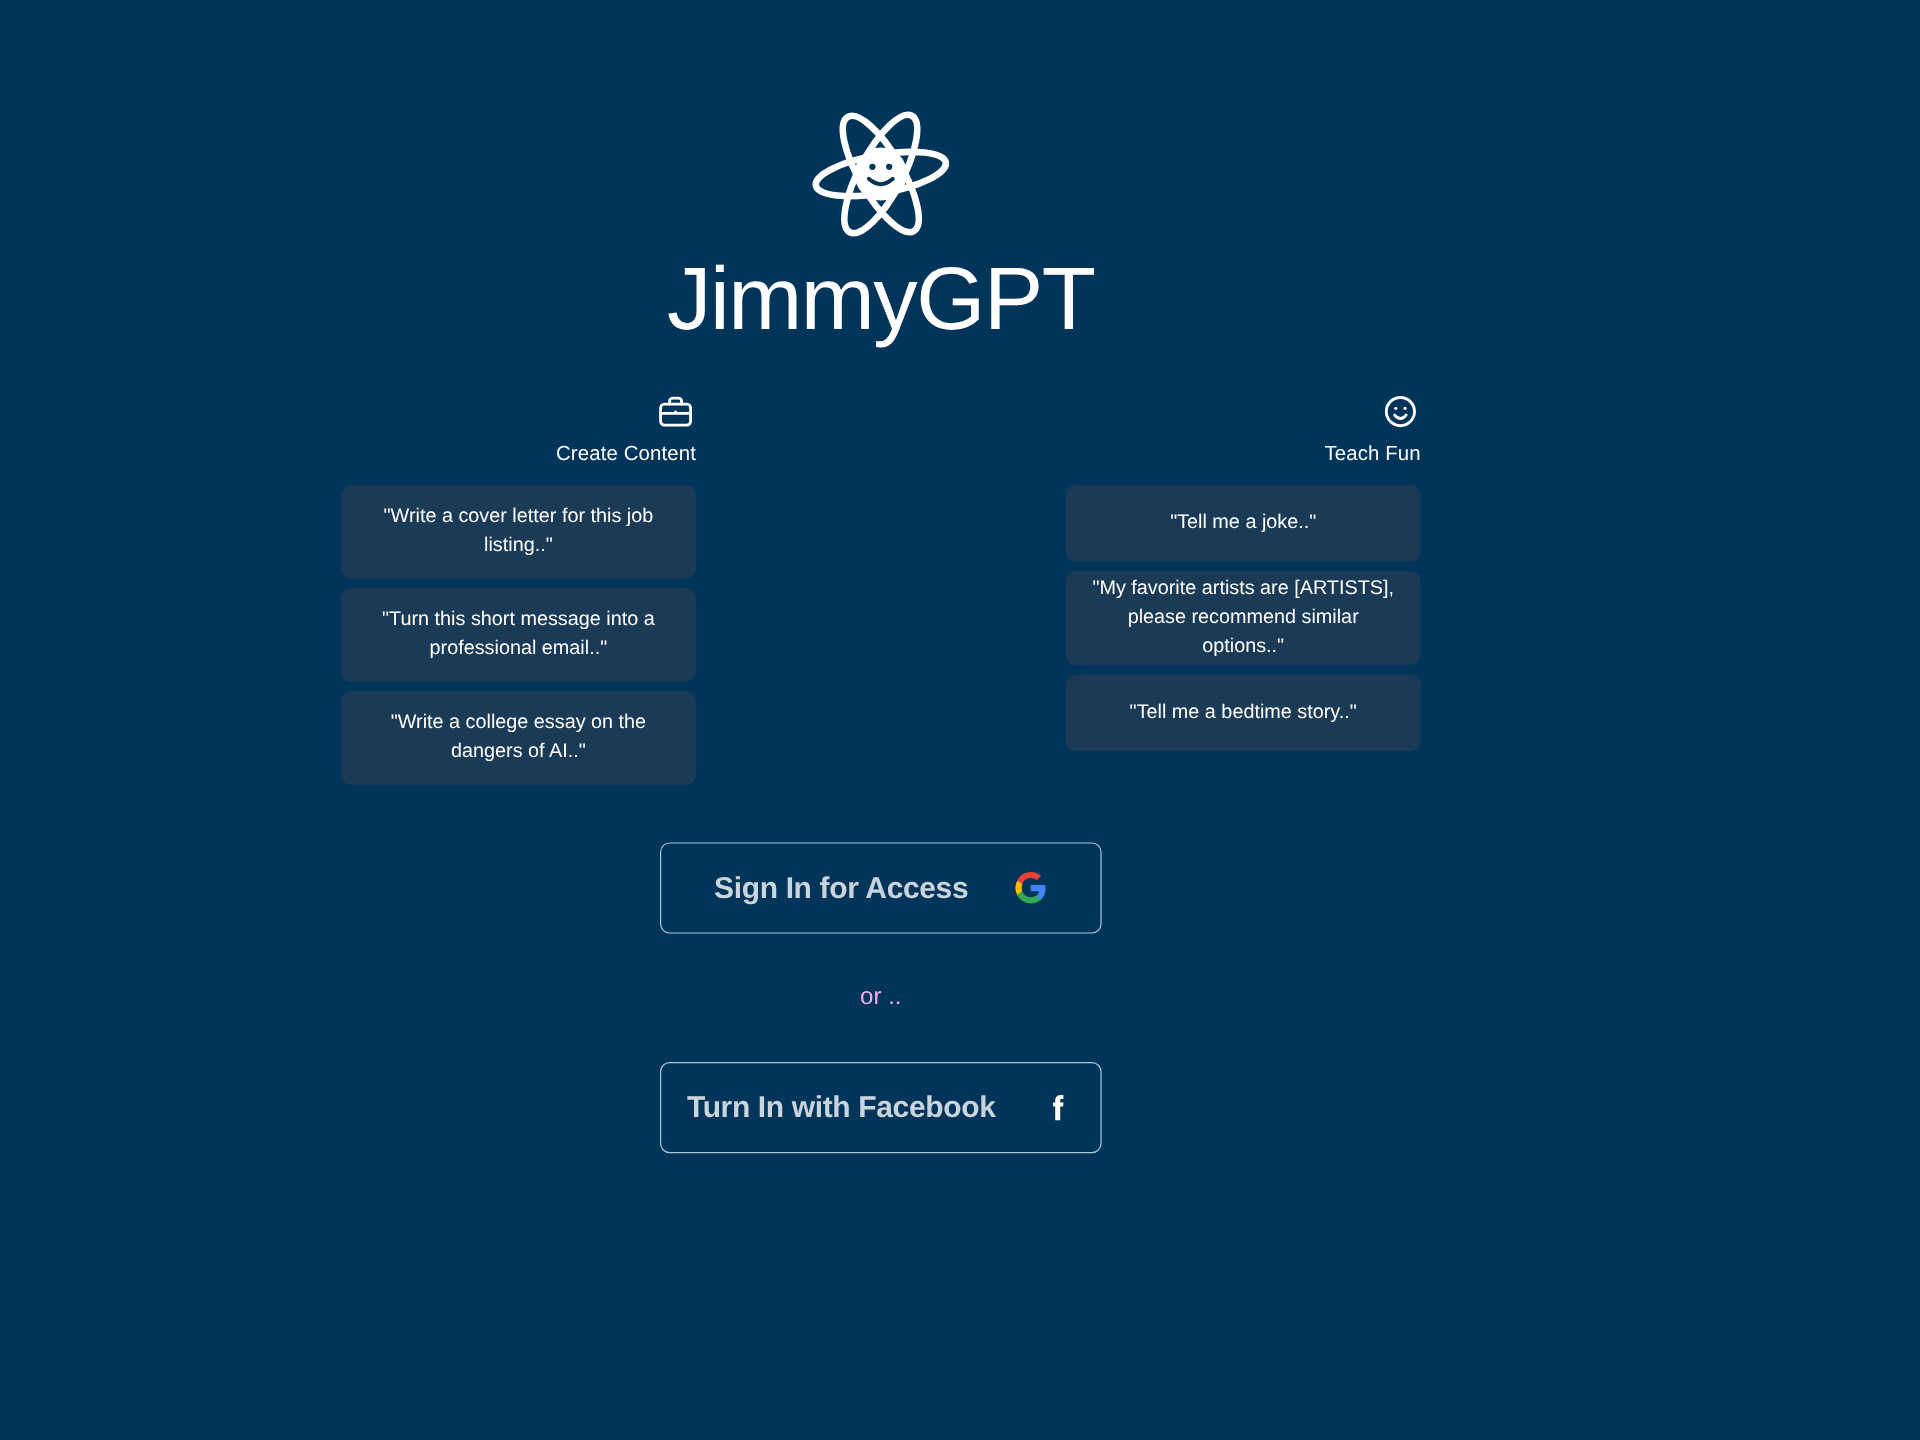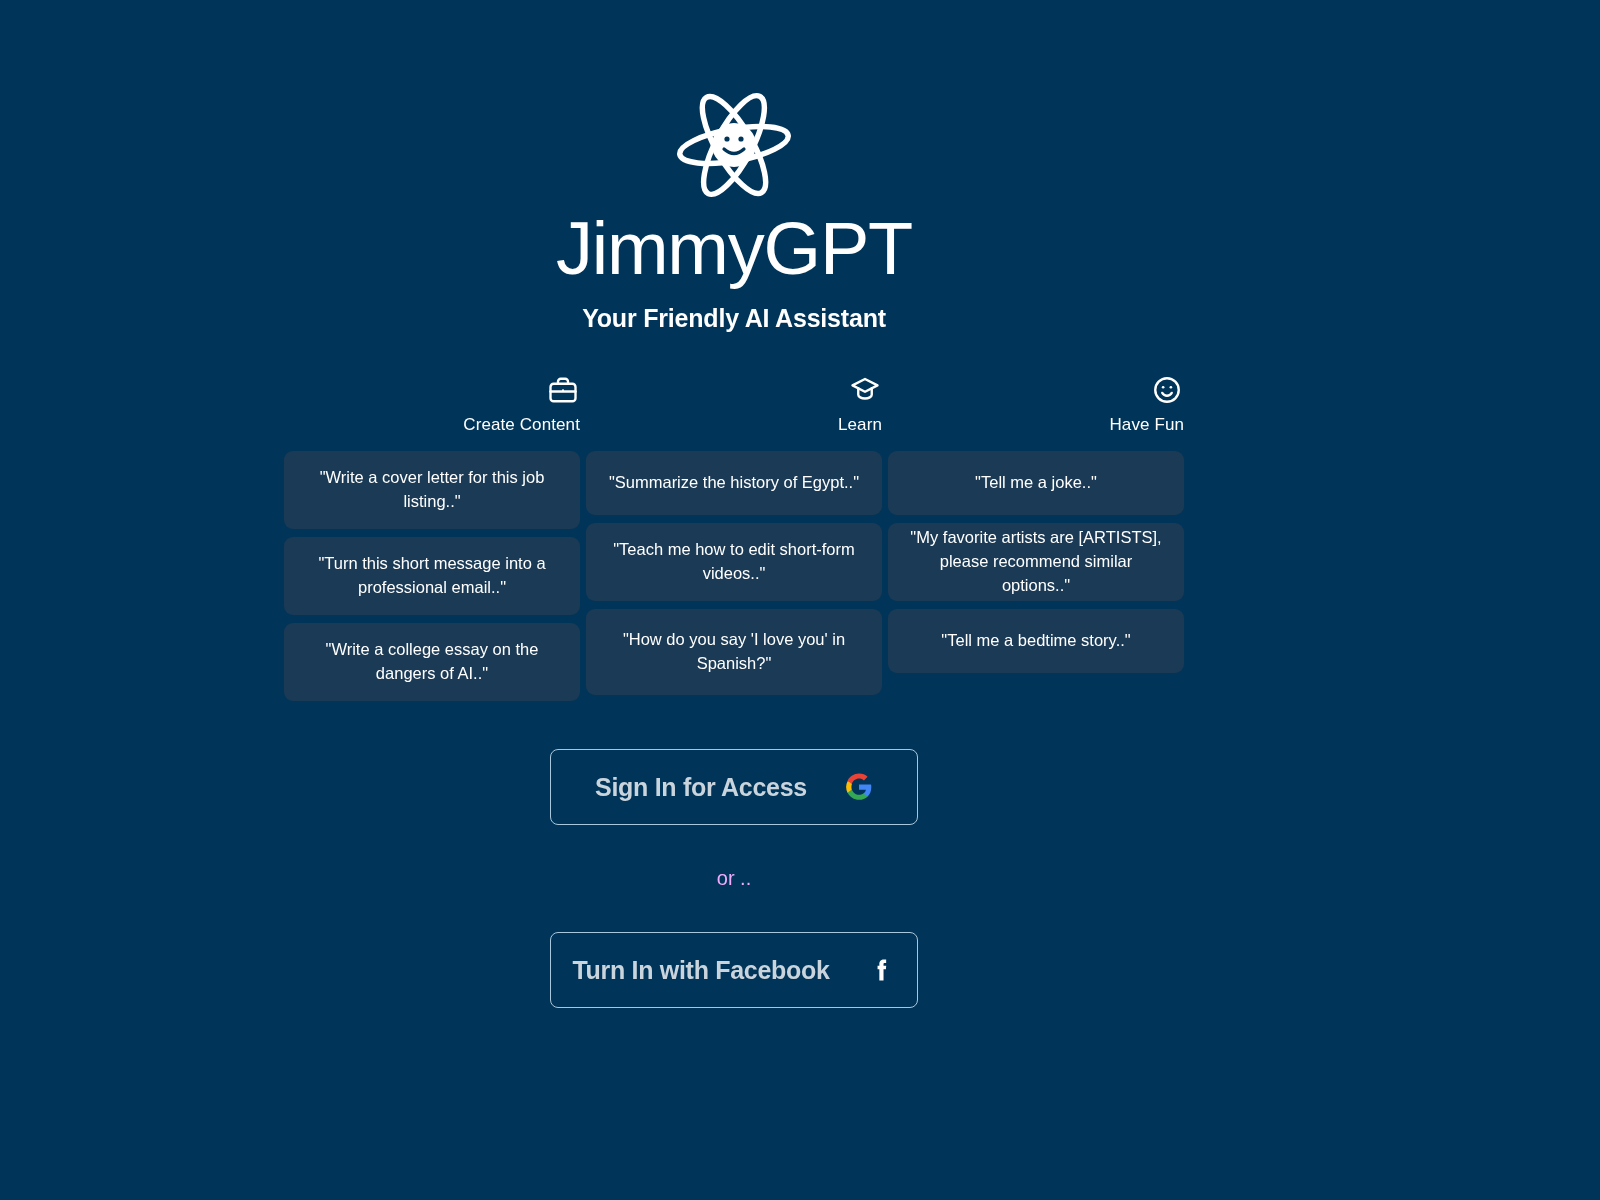--- a/index.html
+++ b/index.html
@@ -178,66 +178,51 @@
 
       <circle cx="75" cy="59" r="22" fill="#ffffff"></circle>
 
       <circle cx="68" cy="53" r="2.6" fill="#003559"></circle>
       <circle cx="82" cy="53" r="2.6" fill="#003559"></circle>
       <path d="M65 63 Q75 72 85 63" stroke="#003559" stroke-width="3.2" fill="none" stroke-linecap="round"></path>
     </svg>
   </div>
 
   <div class="wordmark">JimmyGPT</div>
-  <div class="tagline">Your Friendly AI Assistant</div>
 
   <div class="columns">
 
     <div class="column">
       <div class="cat-icon">
         <svg width="30" height="30" viewBox="0 0 24 24" fill="none" stroke="#ffffff" stroke-width="1.9" stroke-linecap="round" stroke-linejoin="round">
           <rect x="2" y="7" width="20" height="14" rx="2.5"></rect>
           <path d="M8 7V5.2A2.2 2.2 0 0 1 10.2 3h3.6A2.2 2.2 0 0 1 16 5.2V7"></path>
           <path d="M2 13.2h20"></path>
           <circle cx="12" cy="12.2" r="0.9" fill="#ffffff" stroke="none"></circle>
         </svg>
       </div>
       <div class="cat-label">Create Content</div>
       <div class="cards">
         <div class="card tall">"Write a cover letter for this job listing.."</div>
         <div class="card tall">"Turn this short message into a professional email.."</div>
         <div class="card tall">"Write a college essay on the dangers of AI.."</div>
       </div>
     </div>
 
-    <div class="column">
-      <div class="cat-icon">
-        <svg width="30" height="30" viewBox="0 0 24 24" fill="none" stroke="#ffffff" stroke-width="1.9" stroke-linecap="round" stroke-linejoin="round">
-          <path d="M12 3.2 22 8.3l-10 5.1L2 8.3l10-5.1z"></path>
-          <path d="M6.6 10.6v5.2c0 1.6 2.4 3 5.4 3s5.4-1.4 5.4-3v-5.2"></path>
-        </svg>
-      </div>
-      <div class="cat-label">Learn</div>
-      <div class="cards">
-        <div class="card">"Summarize the history of Egypt.."</div>
-        <div class="card tall">"Teach me how to edit short-form videos.."</div>
-        <div class="card taller">"How do you say 'I love you' in Spanish?"</div>
-      </div>
-    </div>
 
     <div class="column">
       <div class="cat-icon">
         <svg width="30" height="30" viewBox="0 0 24 24" fill="none" stroke="#ffffff" stroke-width="1.9" stroke-linecap="round" stroke-linejoin="round">
           <circle cx="12" cy="12" r="9.4"></circle>
           <circle cx="8.9" cy="9.8" r="1.05" fill="#ffffff" stroke="none"></circle>
           <circle cx="15.1" cy="9.8" r="1.05" fill="#ffffff" stroke="none"></circle>
           <path d="M8.2 14.3c.9 1.5 2.3 2.3 3.8 2.3s2.9-.8 3.8-2.3"></path>
         </svg>
       </div>
-      <div class="cat-label">Have Fun</div>
+      <div class="cat-label">Teach Fun</div>
       <div class="cards">
         <div class="card">"Tell me a joke.."</div>
         <div class="card tall">"My favorite artists are [ARTISTS], please recommend similar options.."</div>
         <div class="card">"Tell me a bedtime story.."</div>
       </div>
     </div>
 
   </div>
 
   <div class="auth">

